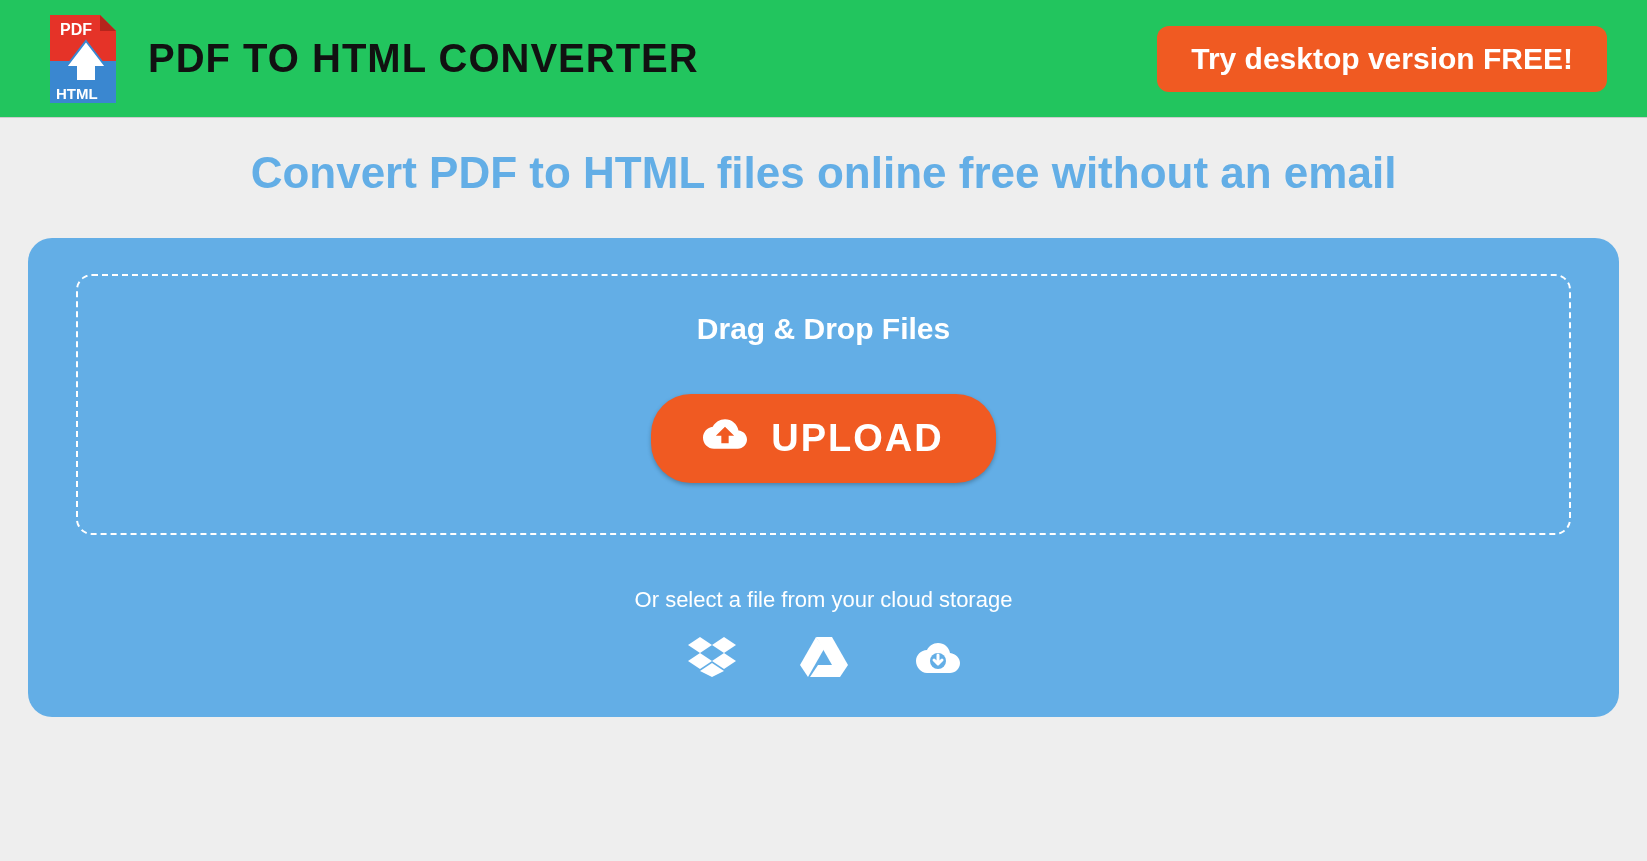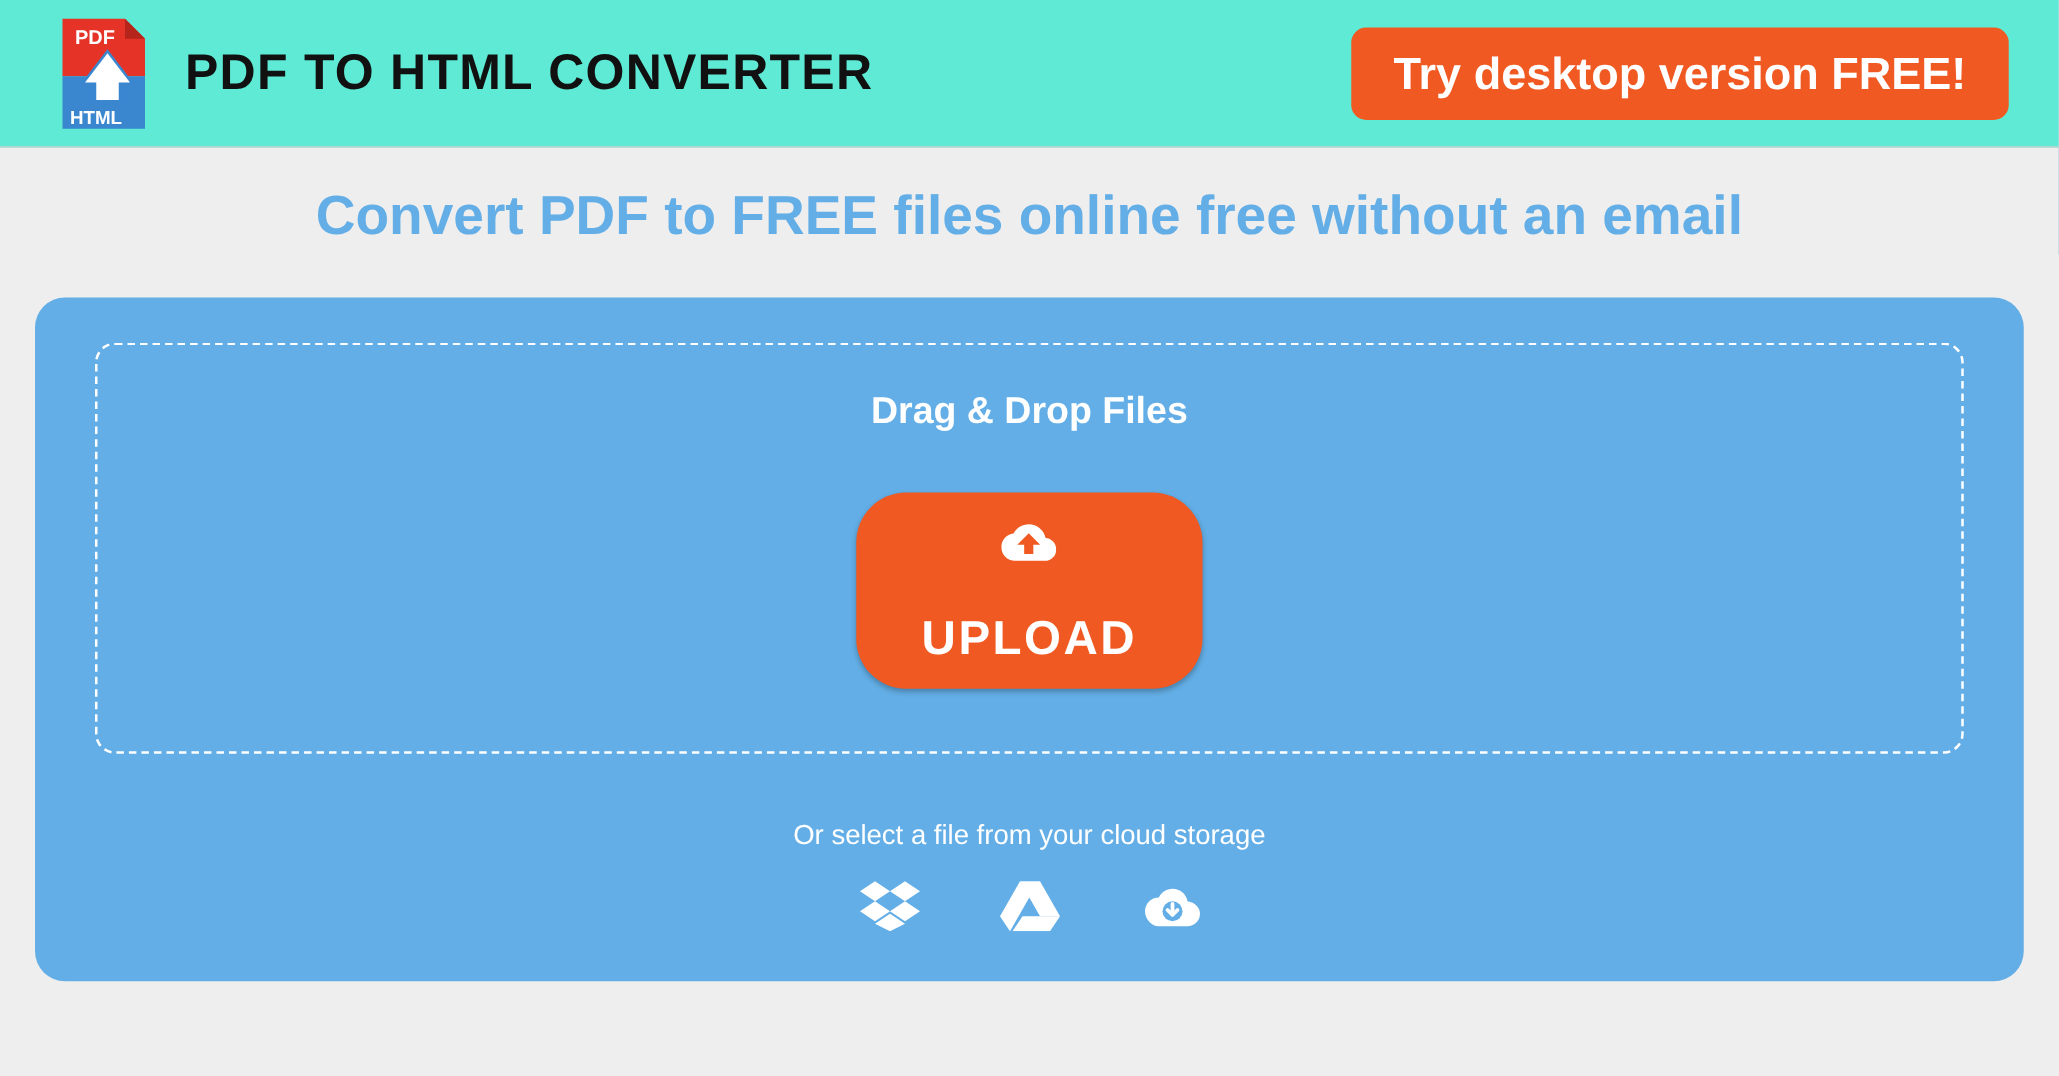--- a/index.html
+++ b/index.html
@@ -4,21 +4,21 @@
 <style>
 * { margin: 0; padding: 0; box-sizing: border-box; }
 body {
   font-family: Arial, Helvetica, sans-serif;
   background: #eeeeee;
   width: 1647px;
   height: 861px;
   overflow: hidden;
 }
 .header {
-  background: #5eead4;
+  background: #22c55e;
   border-bottom: 1px solid #ccc;
   display: flex;
   align-items: center;
   justify-content: space-between;
   padding: 10px 40px 10px 40px;
   height: 118px;
 }
 .header-left {
   display: flex;
   align-items: center;
@@ -31,21 +31,21 @@
 }
 .header-title {
   font-size: 40px;
   font-weight: 900;
   letter-spacing: 1px;
   color: #111;
 }
 .cta-button {
   background: #f05a22;
   color: #fff;
-  font-size: 36px;
+  font-size: 30px;
   font-weight: 700;
   border: none;
   border-radius: 12px;
   padding: 16px 34px;
   cursor: pointer;
 }
 .main {
   padding: 30px 20px 0 20px;
 }
 .subtitle {
@@ -80,21 +80,20 @@
   border-radius: 40px;
   padding: 18px 52px;
   font-size: 38px;
   font-weight: 700;
   letter-spacing: 2px;
   cursor: pointer;
   display: inline-flex;
   align-items: center;
   gap: 24px;
   box-shadow: 0 2px 4px rgba(0,0,0,0.25);
-  flex-direction: column;
 }
 .upload-button svg {
   width: 44px;
   height: 44px;
 }
 .cloud-section {
   text-align: center;
   margin-top: 52px;
 }
 .cloud-text {
@@ -136,21 +135,21 @@
         <path d="M 46 30 L 66 56 L 56 56 L 56 70 L 36 70 L 36 56 L 26 56 Z" fill="#fff" stroke="#3a87d0" stroke-width="2"></path>
         <text x="16" y="88" font-size="15" font-weight="900" fill="#fff" font-family="Arial">HTML</text>
       </svg>
     </div>
     <h1 class="header-title">PDF TO HTML CONVERTER</h1>
   </div>
   <button class="cta-button">Try desktop version FREE!</button>
 </div>
 
 <div class="main">
-  <h2 class="subtitle">Convert PDF to FREE files online free without an email</h2>
+  <h2 class="subtitle">Convert PDF to HTML files online free without an email</h2>
 
   <div class="upload-panel">
     <div class="drop-zone">
       <div class="drop-text">Drag &amp; Drop Files</div>
       <button class="upload-button">
         <span>
           <svg viewBox="0 0 24 24" fill="#fff">
             <path d="M19.35 10.04C18.67 6.59 15.64 4 12 4 9.11 4 6.6 5.64 5.35 8.04 2.34 8.36 0 10.91 0 14c0 3.31 2.69 6 6 6h13c2.76 0 5-2.24 5-5 0-2.64-2.05-4.78-4.65-4.96zM14 13v4h-4v-4H7l5-5 5 5h-3z"></path>
           </svg>
         </span>

